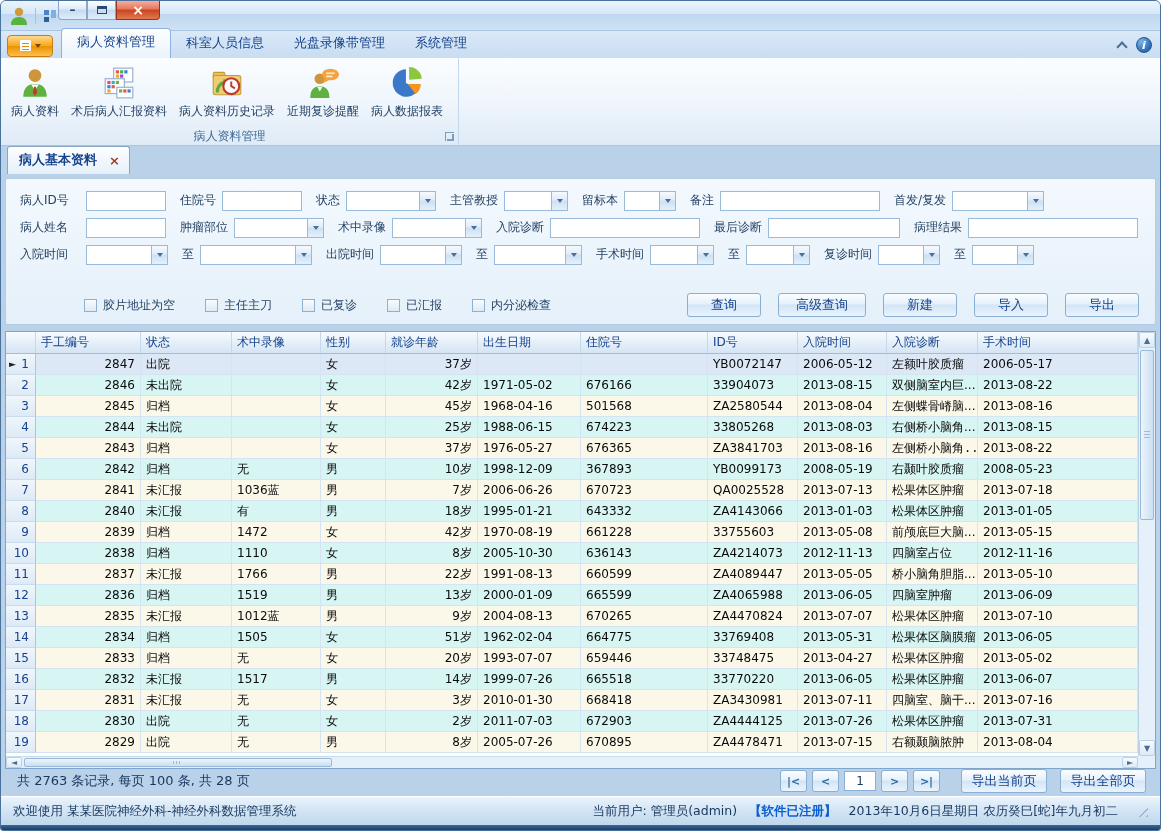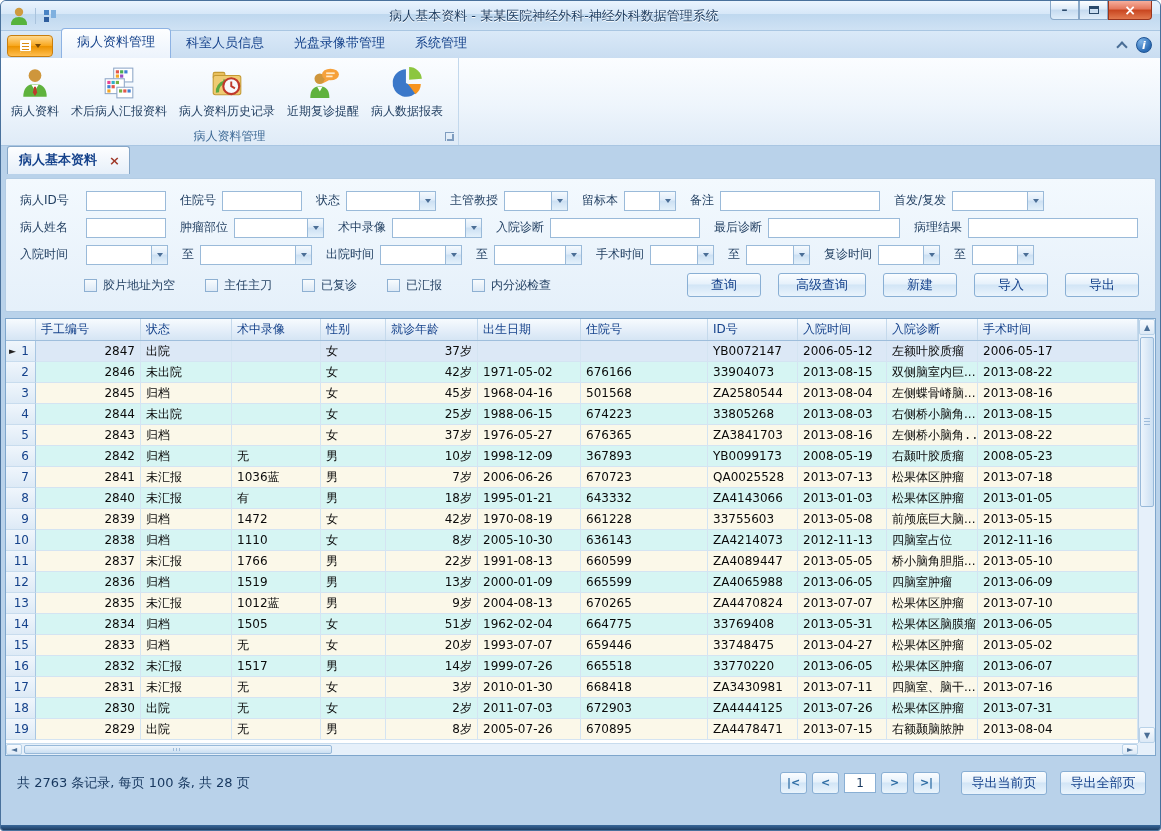--- a/index.html
+++ b/index.html
@@ -70,21 +70,21 @@
   .search-panel{margin-top:4px;flex:0 0 134px;background:linear-gradient(#F3F9FE,#E5F0FA);
     border:1px solid #B3CCE4;border-radius:2px;padding:8px 8px 4px 12px;display:flex;flex-direction:column;}
   .form-row{display:flex;align-items:center;height:27px;flex:0 0 27px;}
   .f-label{white-space:nowrap;margin:0 6px 0 14px;font-size:12px;color:#1E3C5F;}
   .f-label.first{margin-left:2px;width:60px;}
   .f-input{height:20px;border:1px solid #9ABAD9;background:#FFF;padding:0 3px;font:inherit;color:#1E3C5F;}
   .combo{height:20px;border:1px solid #9ABAD9;background:#FFF;position:relative;}
   .combo-btn{position:absolute;top:0;right:0;bottom:0;width:16px;border-left:1px solid #9ABAD9;
     background:linear-gradient(#F5FAFE,#DFECF9 45%,#CCE0F3 50%,#E4F1FB);display:flex;align-items:center;justify-content:center;}
   .tri{width:0;height:0;border-left:3.5px solid transparent;border-right:3.5px solid transparent;border-top:4px solid #4A6E96;}
-  .filter-row{display:flex;align-items:center;height:30px;flex:0 0 30px;margin-top:2px;}
+  .filter-row{display:flex;align-items:center;height:30px;flex:0 0 30px;margin-top:22px;}
   .chk{display:flex;align-items:center;margin-left:30px;white-space:nowrap;}
   .chk.first{margin-left:66px;}
   .chk-box{width:13px;height:13px;border:1px solid #8EB0D2;background:linear-gradient(#F8FBFE,#DDEAF6);margin-right:6px;}
   .actions{margin-left:auto;display:flex;gap:17px;padding-right:8px;}
   .btn{height:24px;border:1px solid #89AFD4;border-radius:3px;color:#15428B;font-size:13px;
     display:flex;align-items:center;justify-content:center;cursor:default;white-space:nowrap;
     background:linear-gradient(#FBFDFF,#E6F1FB 45%,#D2E5F6 50%,#EAF4FC);}
   .act-btn{width:74px;}
   
   .grid{margin-top:6px;flex:0 0 438px;position:relative;border:1px solid #7EA6CC;background:#FFF;overflow:hidden;}
@@ -155,21 +155,20 @@
         </svg>
     </span>
     <span class="tb-sep"></span>
     <span class="qa-icon">
       <svg viewBox="0 0 16 16">
           <rect x="2" y="2" width="5" height="5" fill="#4A84C4"></rect>
           <rect x="9" y="2" width="5" height="8" fill="#7FB0DF"></rect>
           <rect x="2" y="9" width="5" height="5" fill="#2F5E9E"></rect>
         </svg>
     </span>
-    <div class="title">病人基本资料 - 某某医院神经外科-神经外科数据管理系统</div>
     <div class="win-controls">
       <div class="wc min">–</div>
       <div class="wc max">
           <span></span>
         </div>
       <div class="wc close">×</div>
     </div>
   </div>
 
   <div class="ribbon-tabs">
@@ -758,15 +757,24 @@
         <input class="pg-input" value="1" style="">
         <div class="btn pg-btn">&gt;</div>
         <div class="btn pg-btn">&gt;|</div>
         <div class="btn exp-btn exp1">导出当前页</div>
         <div class="btn exp-btn exp2">导出全部页</div>
       </div>
     </div>
 
   </div>
 
+  <div class="statusbar">
+    <span>欢迎使用 某某医院神经外科-神经外科数据管理系统</span>
+    <div class="sb-right">
+      <span>当前用户: 管理员(admin)</span>
+      <span class="registered">【软件已注册】</span>
+      <span>2013年10月6日星期日 农历癸巳[蛇]年九月初二</span>
+      <span class="grip"></span>
+    </div>
+  </div>
   <div class="bottom-edge"></div>
 
 </div>
 
 </body></html>

